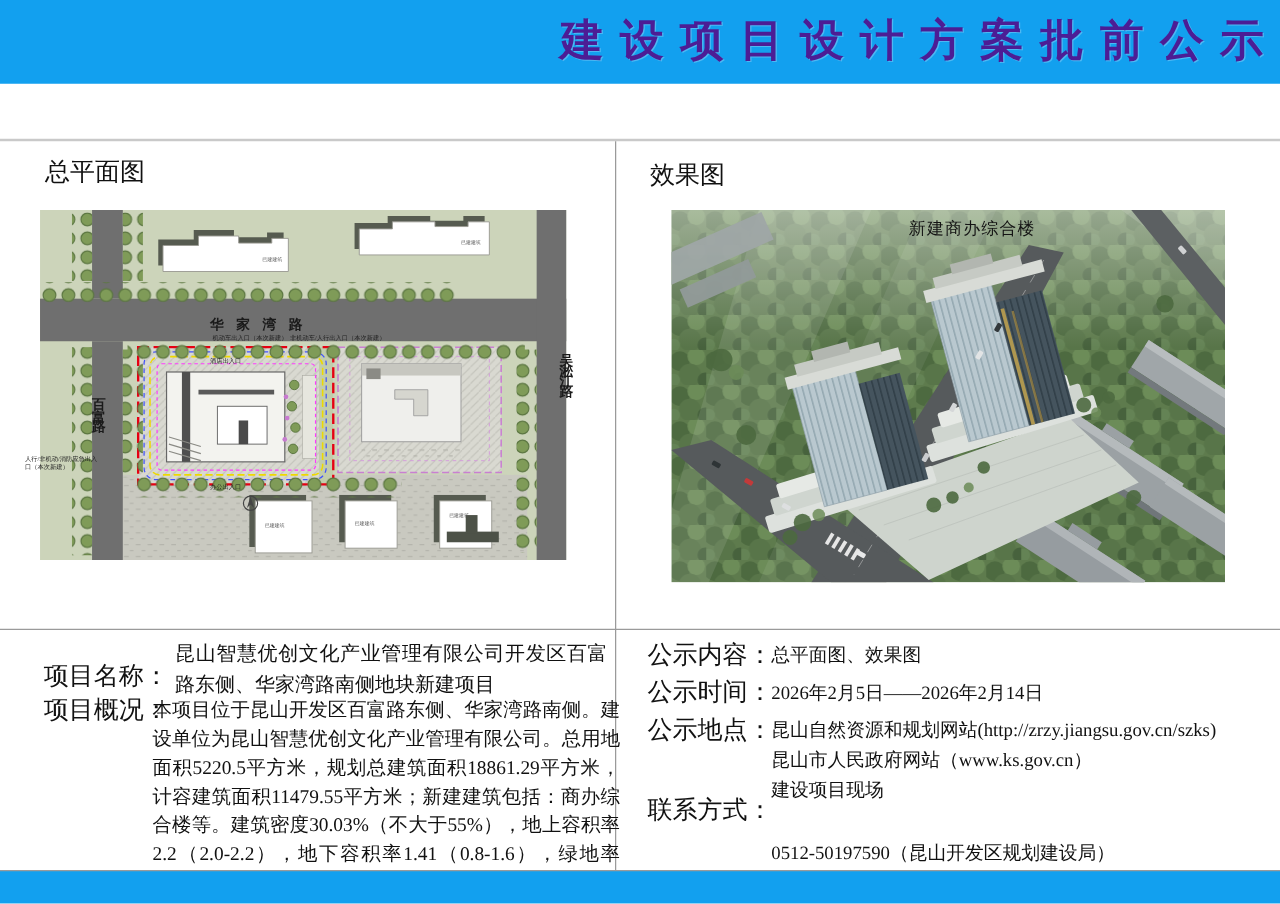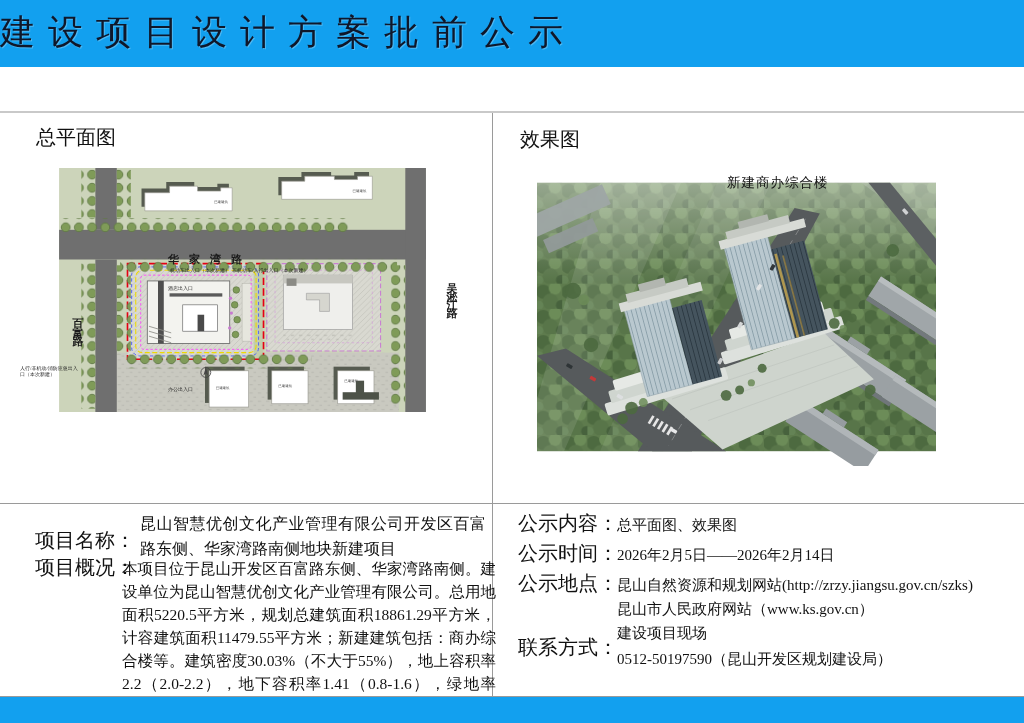--- a/index.html
+++ b/index.html
@@ -1,34 +1,34 @@
 <!DOCTYPE html>
 <html><head>
 <meta charset="utf-8">
 <style>
   html,body{margin:0;padding:0;background:#e9e9e9;}
   .page{position:relative;width:1024px;height:723px;background:#ffffff;overflow:hidden;
         font-family:"Liberation Serif","DejaVu Serif",serif;color:#111;}
   
   .banner{position:absolute;left:0;top:0;width:1024px;height:67px;background:#12A0EF;}
-  .banner h1{margin:0;line-height:66px;text-align:left;font-size:35px;font-weight:normal;
-             letter-spacing:13px;color:#0f172a;text-shadow:1px 1px 0 rgba(255,255,255,.25);}
+  .banner h1{margin:0;line-height:66px;text-align:right;font-size:35px;font-weight:bold;
+             letter-spacing:13px;color:#4c1d95;text-shadow:1px 1px 0 rgba(255,255,255,.25);}
   .footer{position:absolute;left:0;top:696px;width:1024px;height:27px;background:#12A0EF;border-top:1px solid #9a9a9a;box-sizing:border-box;}
   
   .top-rule{position:absolute;left:0;top:111px;width:1024px;height:2px;background:#c9c9c9;}
   .mid-rule{position:absolute;left:0;top:503px;width:1024px;height:1px;background:#9a9a9a;}
   .v-divider{position:absolute;left:492px;top:113px;width:1px;height:583px;background:#9a9a9a;}
   
   .panel-title{position:absolute;font-size:20px;color:#111;}
   #title-siteplan{left:36px;top:124px;}
   #title-render{left:520px;top:126px;}
   
   .img-panel{position:absolute;overflow:hidden;}
-  #siteplan-panel{left:20px;top:168px;width:445px;height:244px;}
-  #render-panel{left:537px;top:168px;width:399px;height:298px;}
+  #siteplan-panel{left:20px;top:168px;width:445px;height:280px;}
+  #render-panel{left:537px;top:168px;width:443px;height:298px;}
   .img-panel svg{display:block;width:100%;height:100%;}
   .ovl{position:absolute;white-space:nowrap;color:#1a1a1a;}
   .road-h{font-size:11px;font-weight:bold;letter-spacing:10px;}
   .road-v{font-size:11px;font-weight:bold;letter-spacing:8px;writing-mode:vertical-rl;text-orientation:upright;}
   .tiny{font-size:5px;letter-spacing:0;color:#222;}
   .tiny-wrap{font-size:5px;white-space:normal;width:58px;line-height:6px;color:#222;}
   #render-label{left:190px;top:6px;font-size:13.5px;letter-spacing:1px;color:#141414;}
   
   .info-label{position:absolute;font-size:20px;color:#111;}
   .info-value{position:absolute;font-size:15.5px;line-height:23px;color:#111;text-align:justify;}
@@ -37,21 +37,21 @@
   #val-name{left:140px;top:511px;width:346px;font-size:16px;line-height:25px;}
   #lbl-overview{left:35px;top:554px;}
   #val-overview{left:122px;top:557px;width:374px;}
   #lbl-content{left:518px;top:510px;}
   #val-content{left:617px;top:513px;}
   #lbl-time{left:518px;top:540px;}
   #val-time{left:617px;top:543px;}
   #lbl-place{left:518px;top:570px;}
   #val-place{left:617px;top:573px;}
   #lbl-contact{left:518px;top:634px;}
-  #val-contact{left:617px;top:647px;}
+  #val-contact{left:617px;top:671px;}
 </style>
 </head>
 <body>
 
 <div class="page">
 
   <div class="banner">
     <h1>建设项目设计方案批前公示</h1>
   </div>
 

